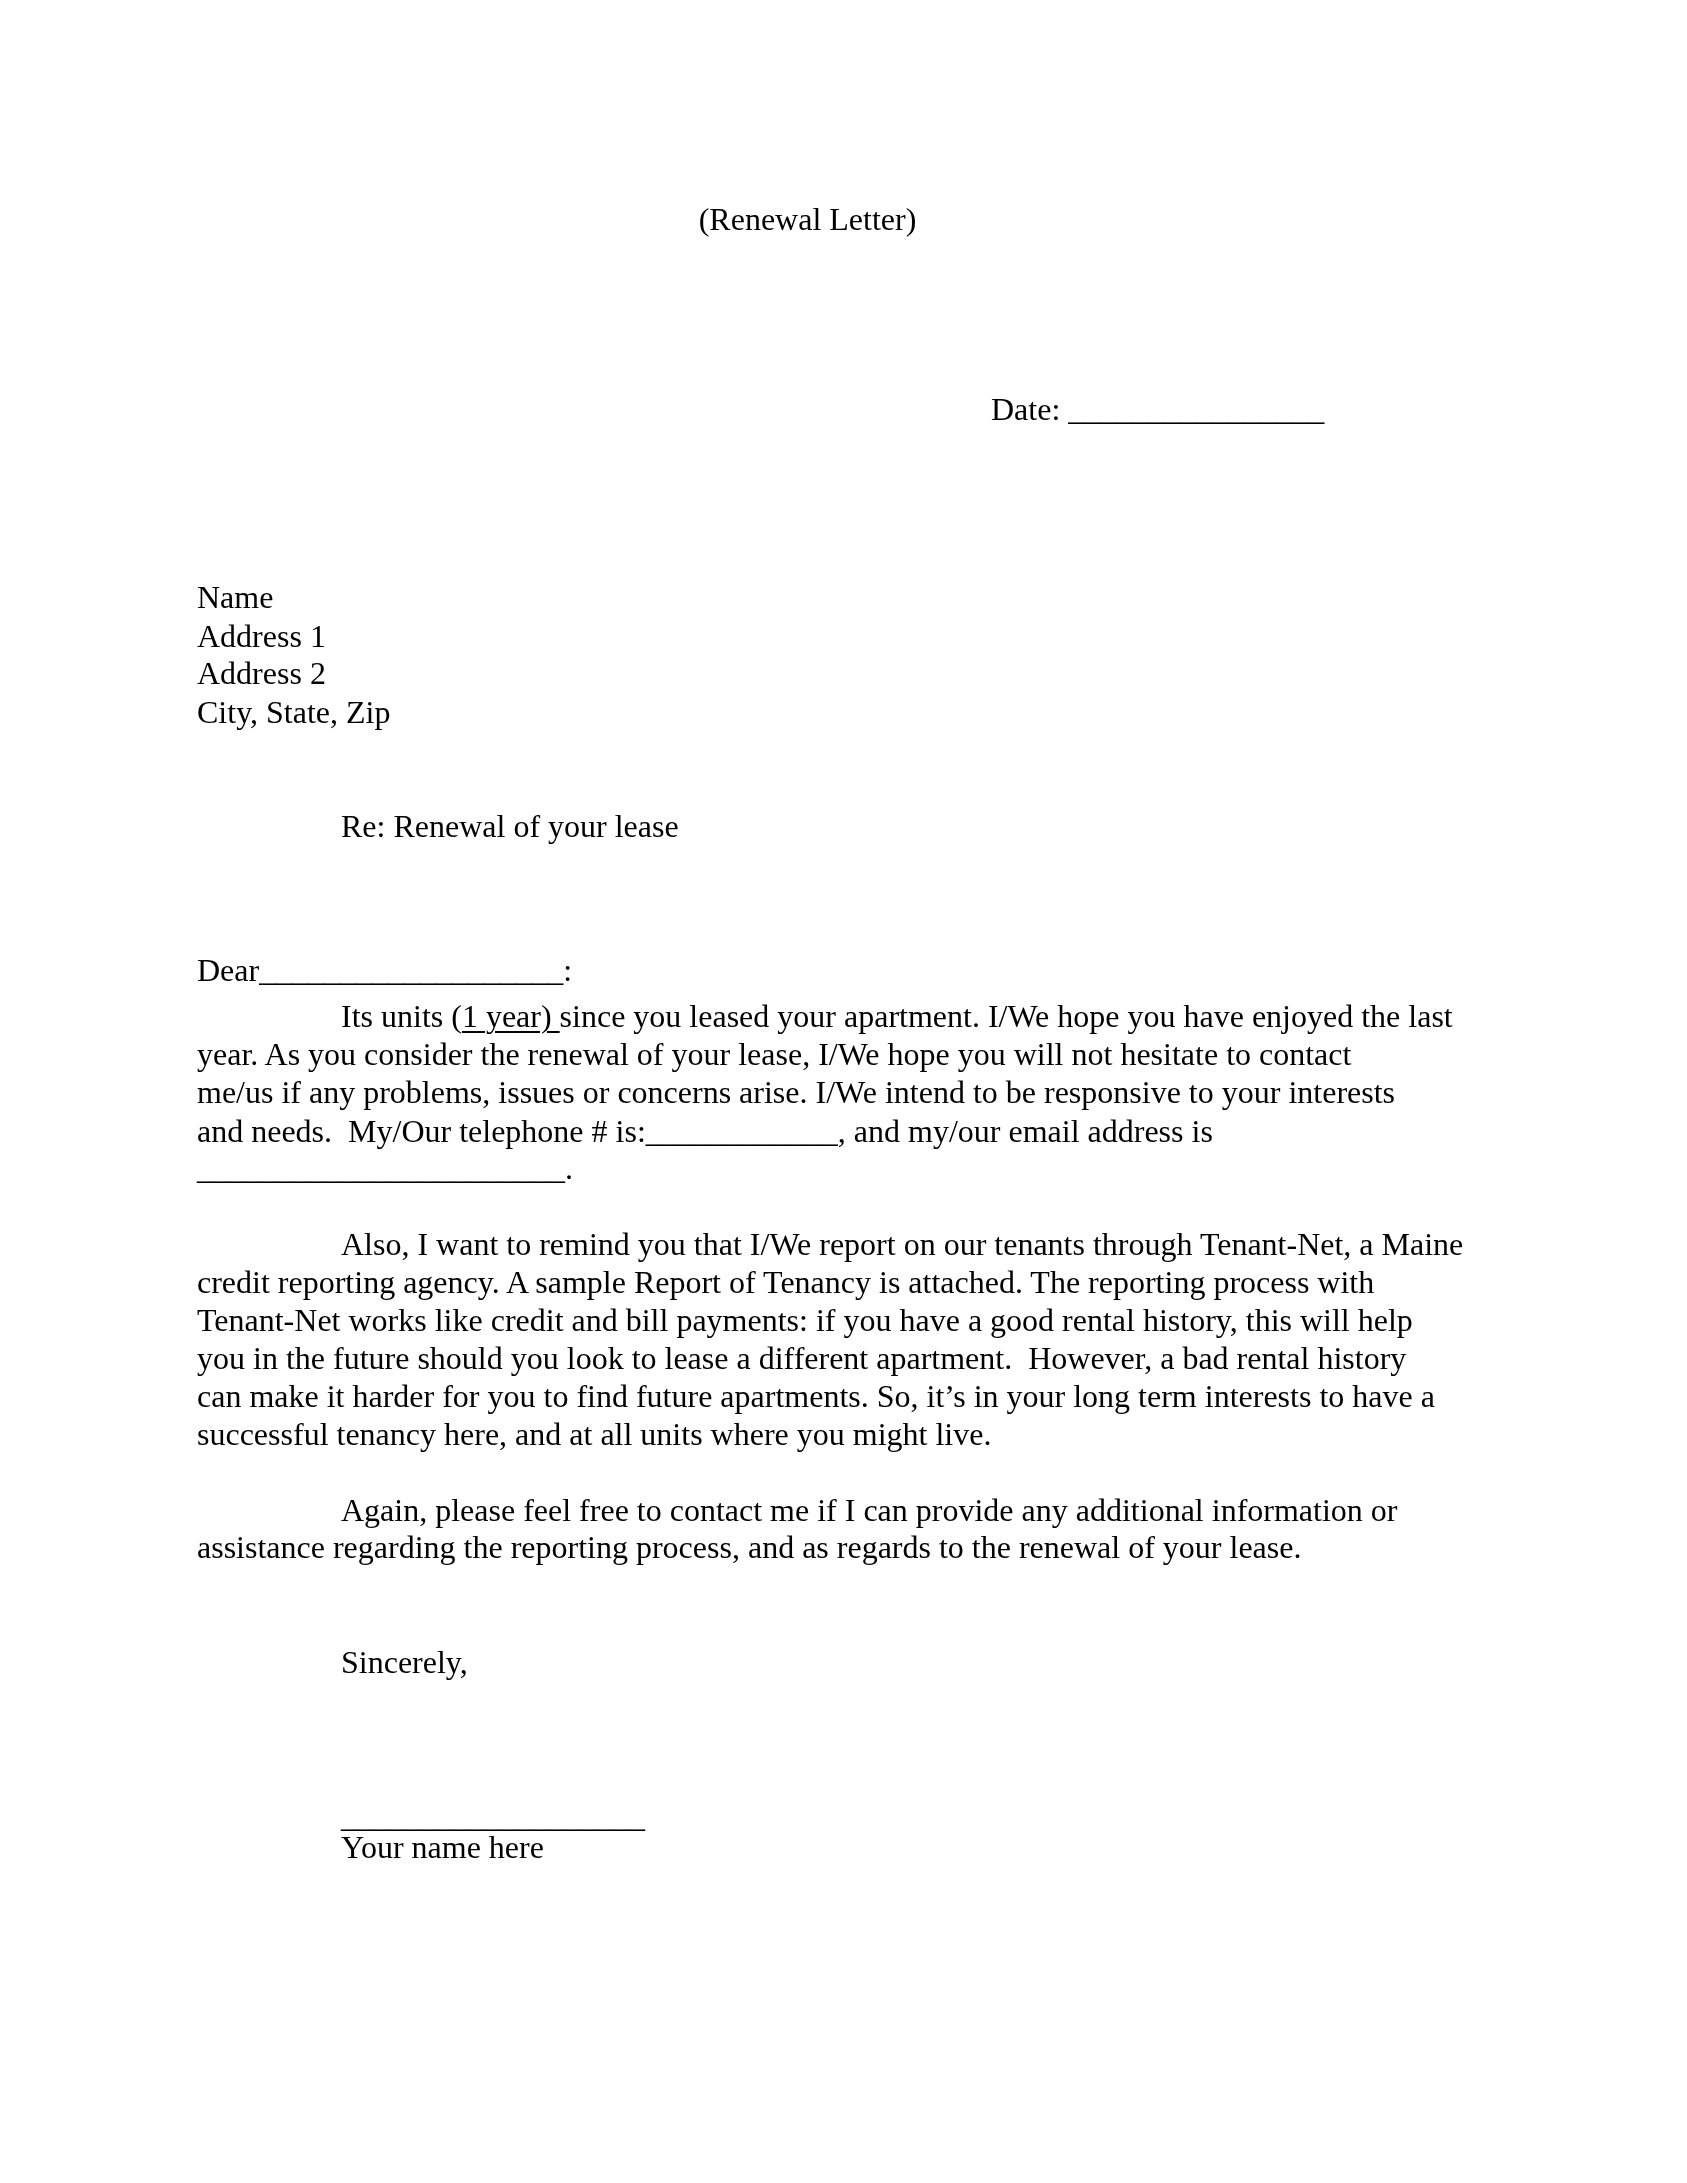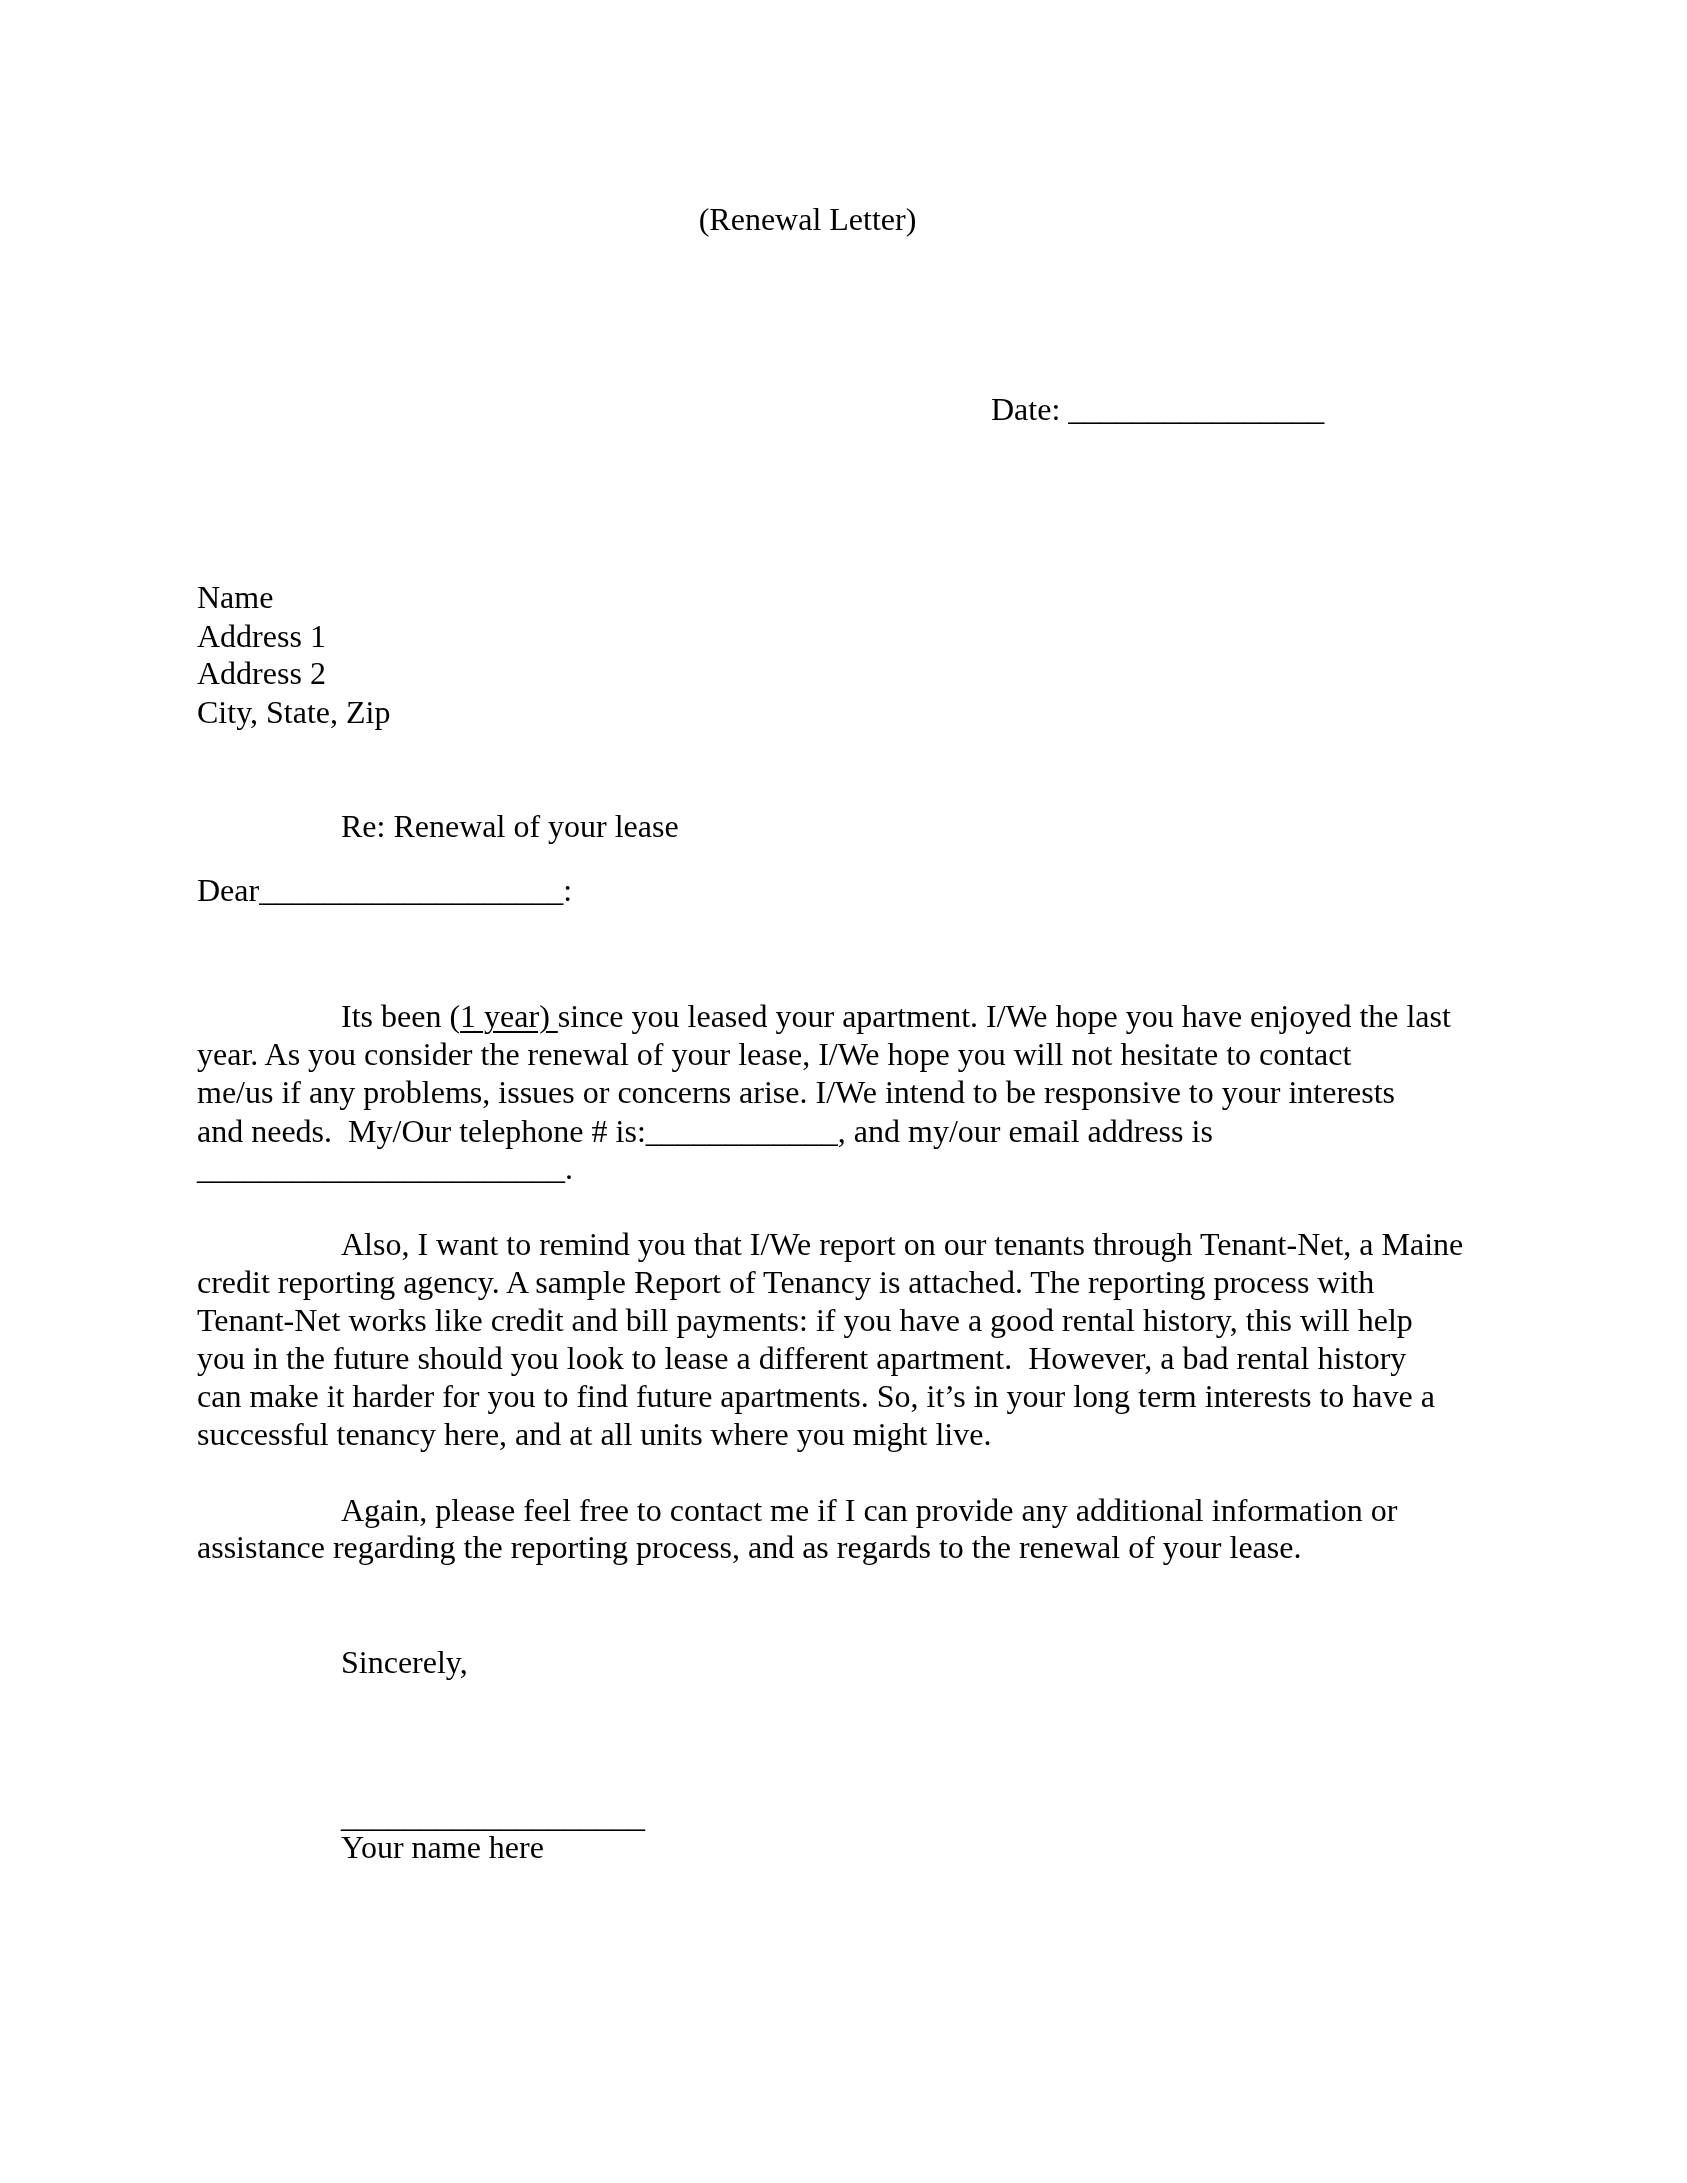--- a/index.html
+++ b/index.html
@@ -49,24 +49,24 @@
 
   <div class="ln date-line"><span>Date: </span><span>________________</span></div>
 
   <div class="ln flush" style="top:578px">Name</div>
   <div class="ln flush" style="top:617px">Address 1</div>
   <div class="ln flush" style="top:654px">Address 2</div>
   <div class="ln flush" style="top:693px">City, State, Zip</div>
 
   <div class="ln indent" style="top:807px">Re: Renewal of your lease</div>
 
-  <div class="ln flush" style="top:871px"><span>Dear</span><span>___________________</span><span>:</span></div>
+  <div class="ln flush" style="top:951px"><span>Dear</span><span>___________________</span><span>:</span></div>
 
   <div>
-    <div class="ln indent" style="top:997px"><span>Its been (</span><span class="ul">1 year) </span><span>since you leased your apartment. I/We hope you have enjoyed the last</span></div>
+    <div class="ln indent" style="top:997px"><span>Its units (</span><span class="ul">1 year) </span><span>since you leased your apartment. I/We hope you have enjoyed the last</span></div>
     <div class="ln flush" style="top:1035px">year. As you consider the renewal of your lease, I/We hope you will not hesitate to contact</div>
     <div class="ln flush" style="top:1073px">me/us if any problems, issues or concerns arise. I/We intend to be responsive to your interests</div>
     <div class="ln flush" style="top:1112px"><span>and needs.  My/Our telephone # is:</span><span>____________</span><span>, and my/our email address is</span></div>
     <div class="ln flush" style="top:1149px"><span>_______________________</span><span>.</span></div>
   </div>
 
   <div>
     <div class="ln indent" style="top:1225px">Also, I want to remind you that I/We report on our tenants through Tenant-Net, a Maine</div>
     <div class="ln flush" style="top:1263px">credit reporting agency. A sample Report of Tenancy is attached. The reporting process with</div>
     <div class="ln flush" style="top:1301px">Tenant-Net works like credit and bill payments: if you have a good rental history, this will help</div>

